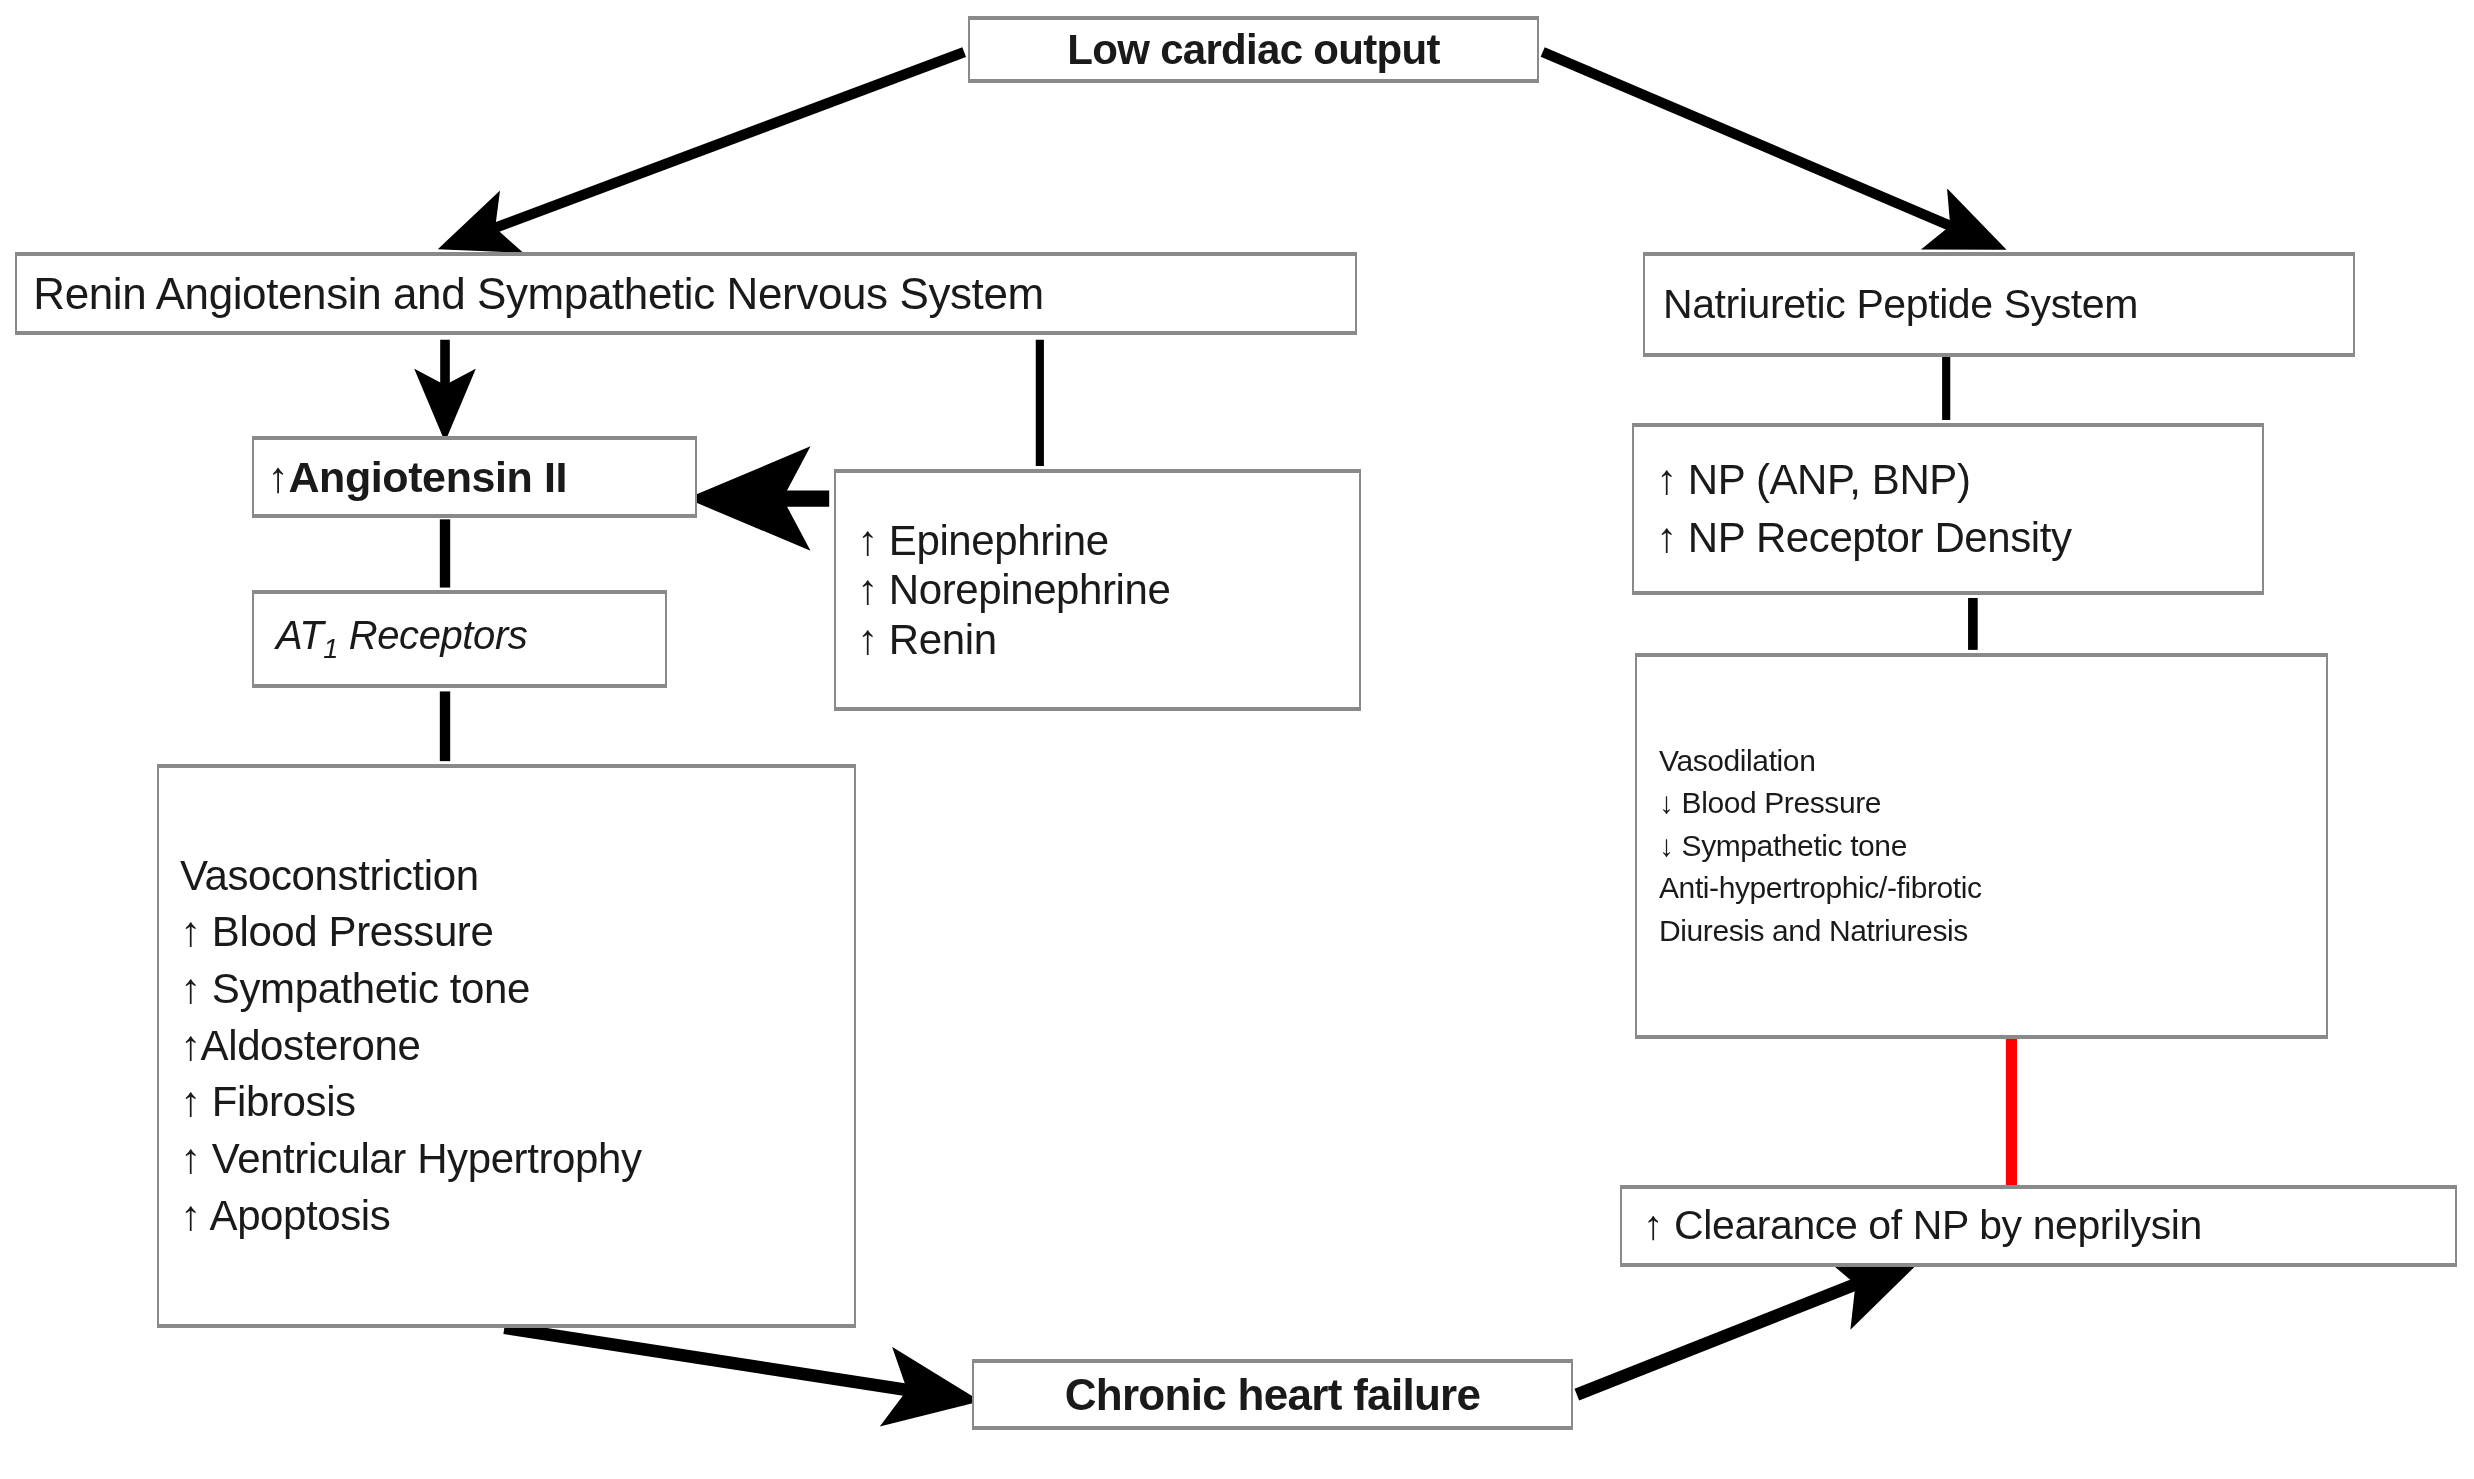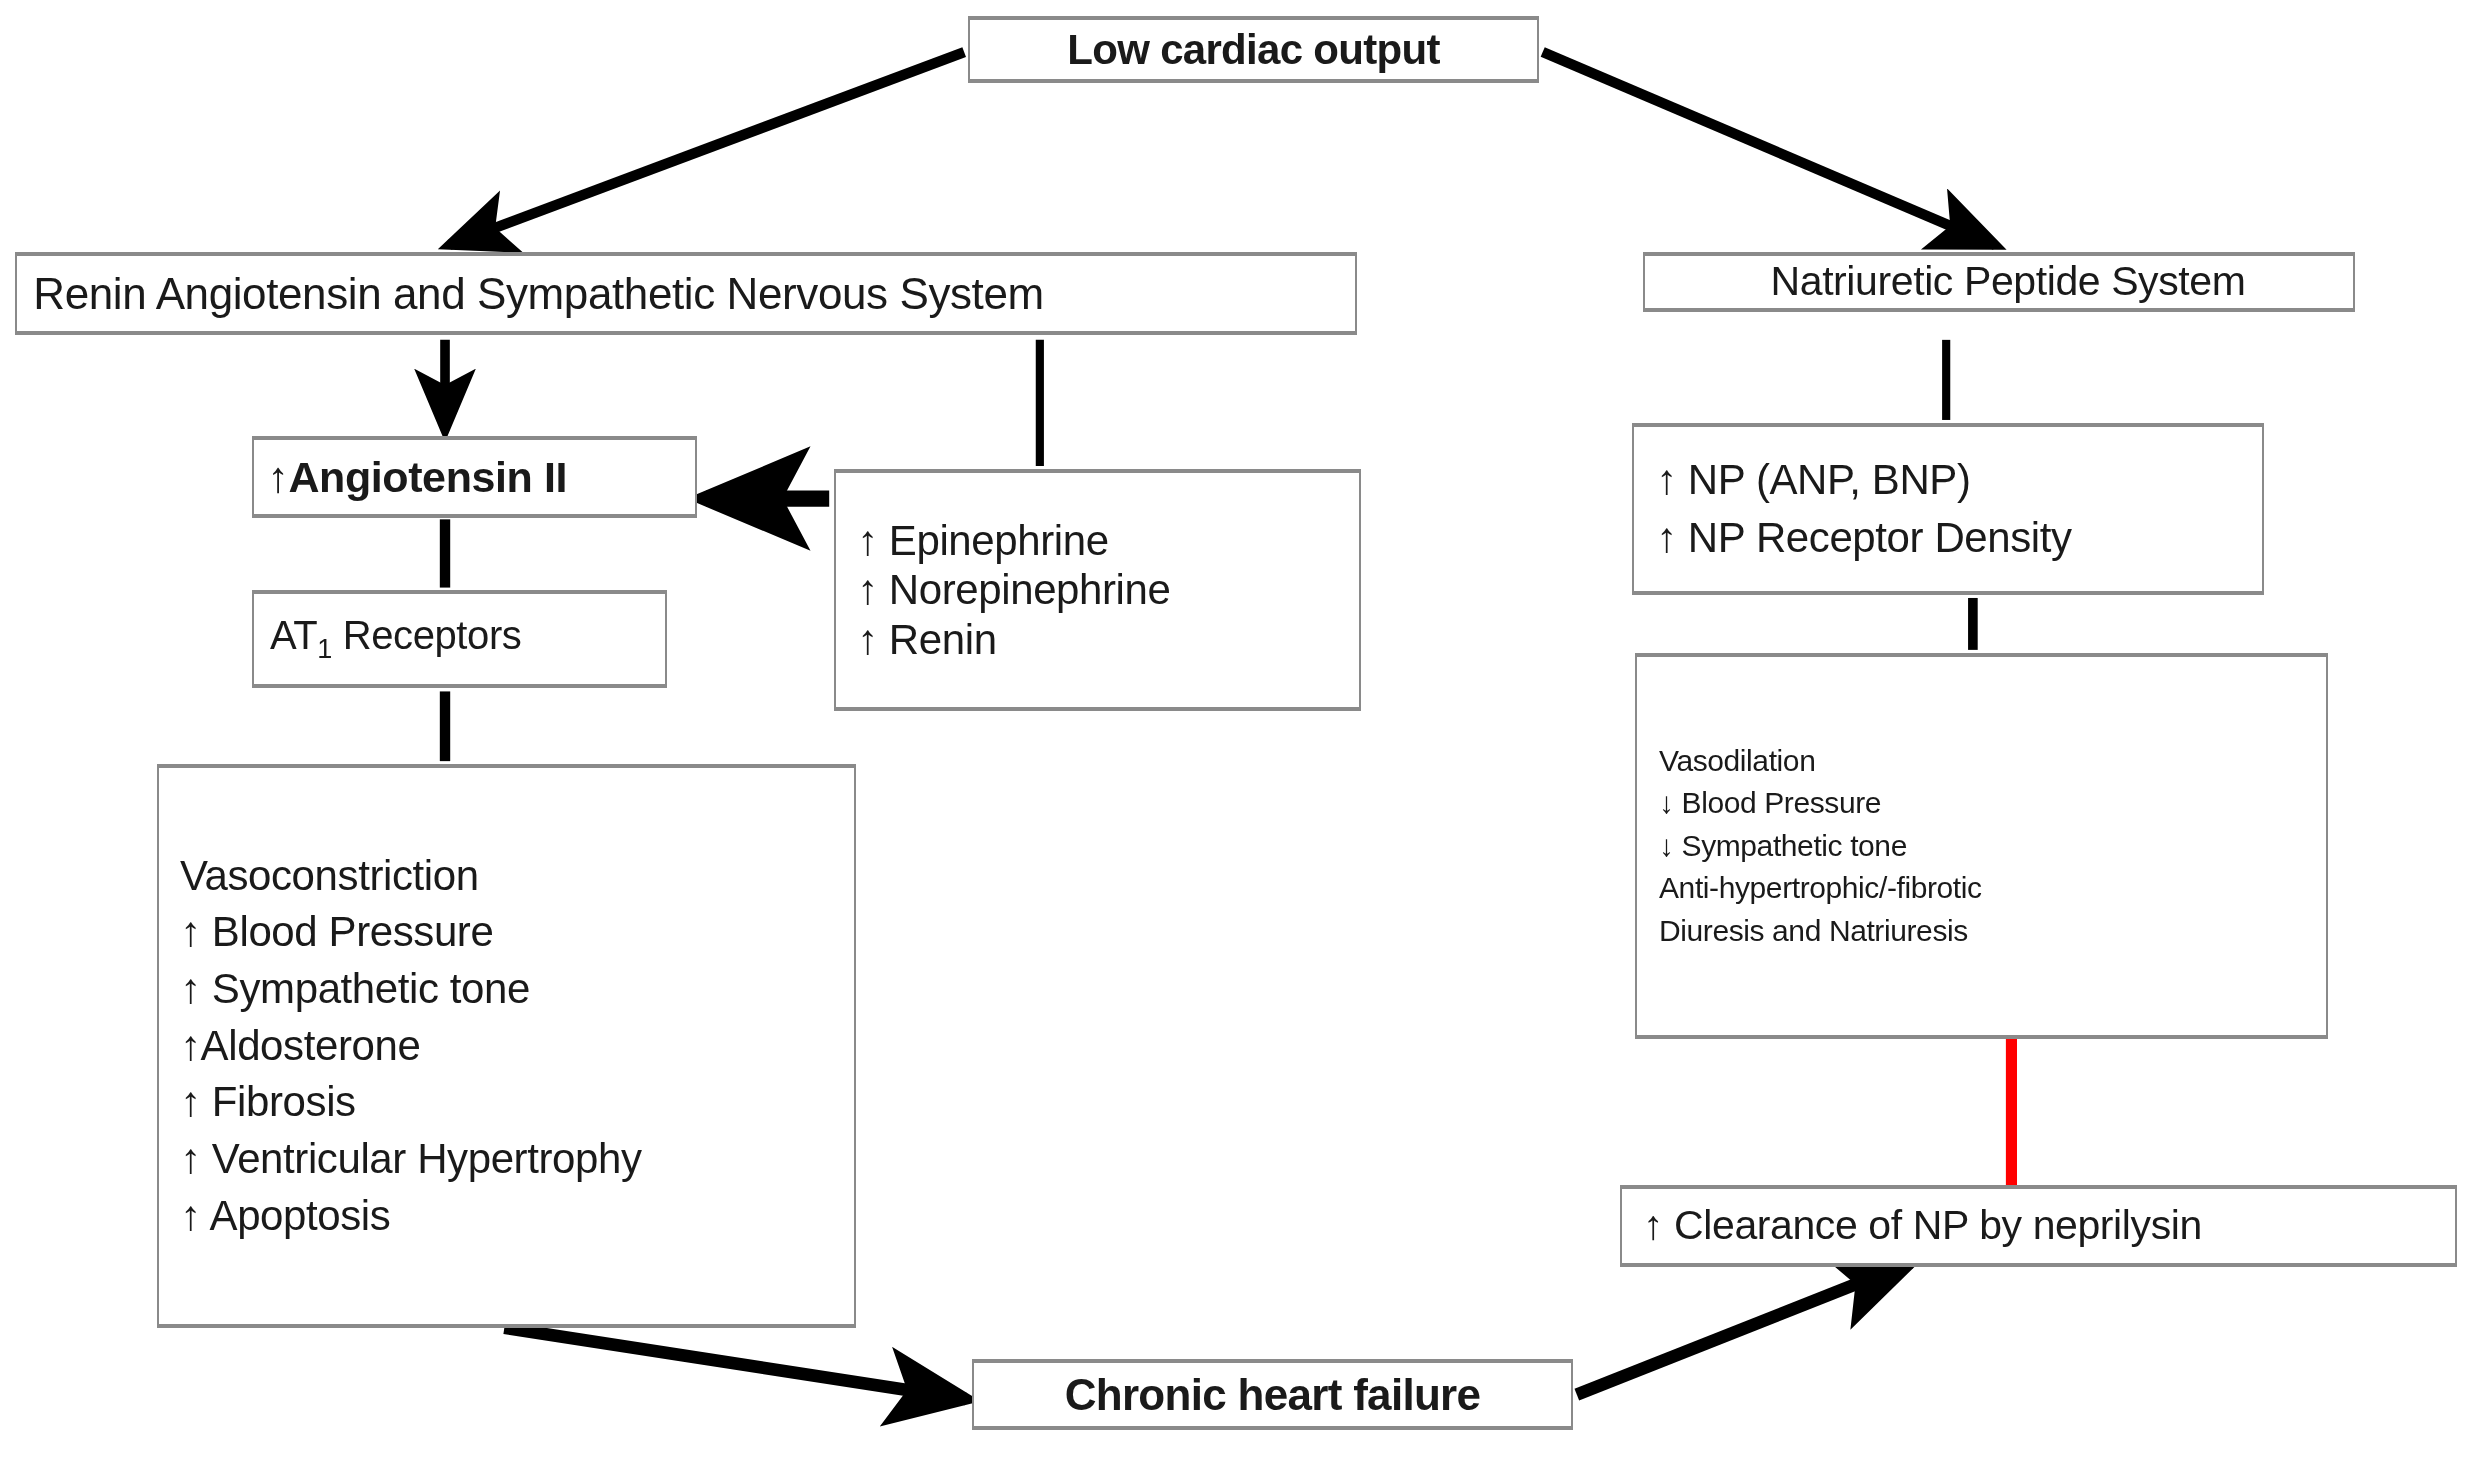--- a/index.html
+++ b/index.html
@@ -21,26 +21,26 @@
   .node .ln{
     white-space:pre;
     line-height:1.17;
     letter-spacing:-0.4px;
   }
   
   #n-low{left:968px;top:16.3px;width:571px;height:67px;}
   #n-low .ln{font-size:42px;font-weight:bold;letter-spacing:-0.7px;}
   #n-ras{left:15px;top:252px;width:1342px;height:83px;}
   #n-ras .ln{font-size:44px;padding-left:16.3px;}
-  #n-nps{left:1643px;top:252px;width:712px;height:60px;text-align:center;}
+  #n-nps{left:1643px;top:252px;width:712px;height:105px;}
   #n-nps .ln{font-size:41px;padding-left:18px;}
   #n-ang2{left:252px;top:436px;width:445px;height:82px;}
   #n-ang2 .ln{font-size:43px;padding-left:13.3px;font-weight:bold;}
   #n-at1{left:252px;top:590px;width:415px;height:98px;}
-  #n-at1 .ln{font-size:40px;padding-left:16px;}
+  #n-at1 .ln{font-size:40px;padding-left:22px;font-style:italic;}
   #n-at1 sub{font-size:27px;vertical-align:-9px;}
   #n-cat{left:834px;top:469px;width:527px;height:242px;padding:13.3px 0 13.3px 21px;}
   #n-cat .ln{font-size:42px;}
   #n-vaso{left:157px;top:764px;width:699px;height:564px;padding:15px 0 15px 21px;}
   #n-vaso .ln{font-size:42px;line-height:1.35;}
   #n-np{left:1632px;top:423px;width:632px;height:172px;padding:9px 0 9px 22px;}
   #n-np .ln{font-size:42px;line-height:1.38;}
   #n-vdil{left:1635px;top:653px;width:693px;height:386px;padding:13.3px 0 13.3px 22px;}
   #n-vdil .ln{font-size:30px;line-height:1.42;}
   #n-clr{left:1620px;top:1185px;width:837px;height:82px;}

